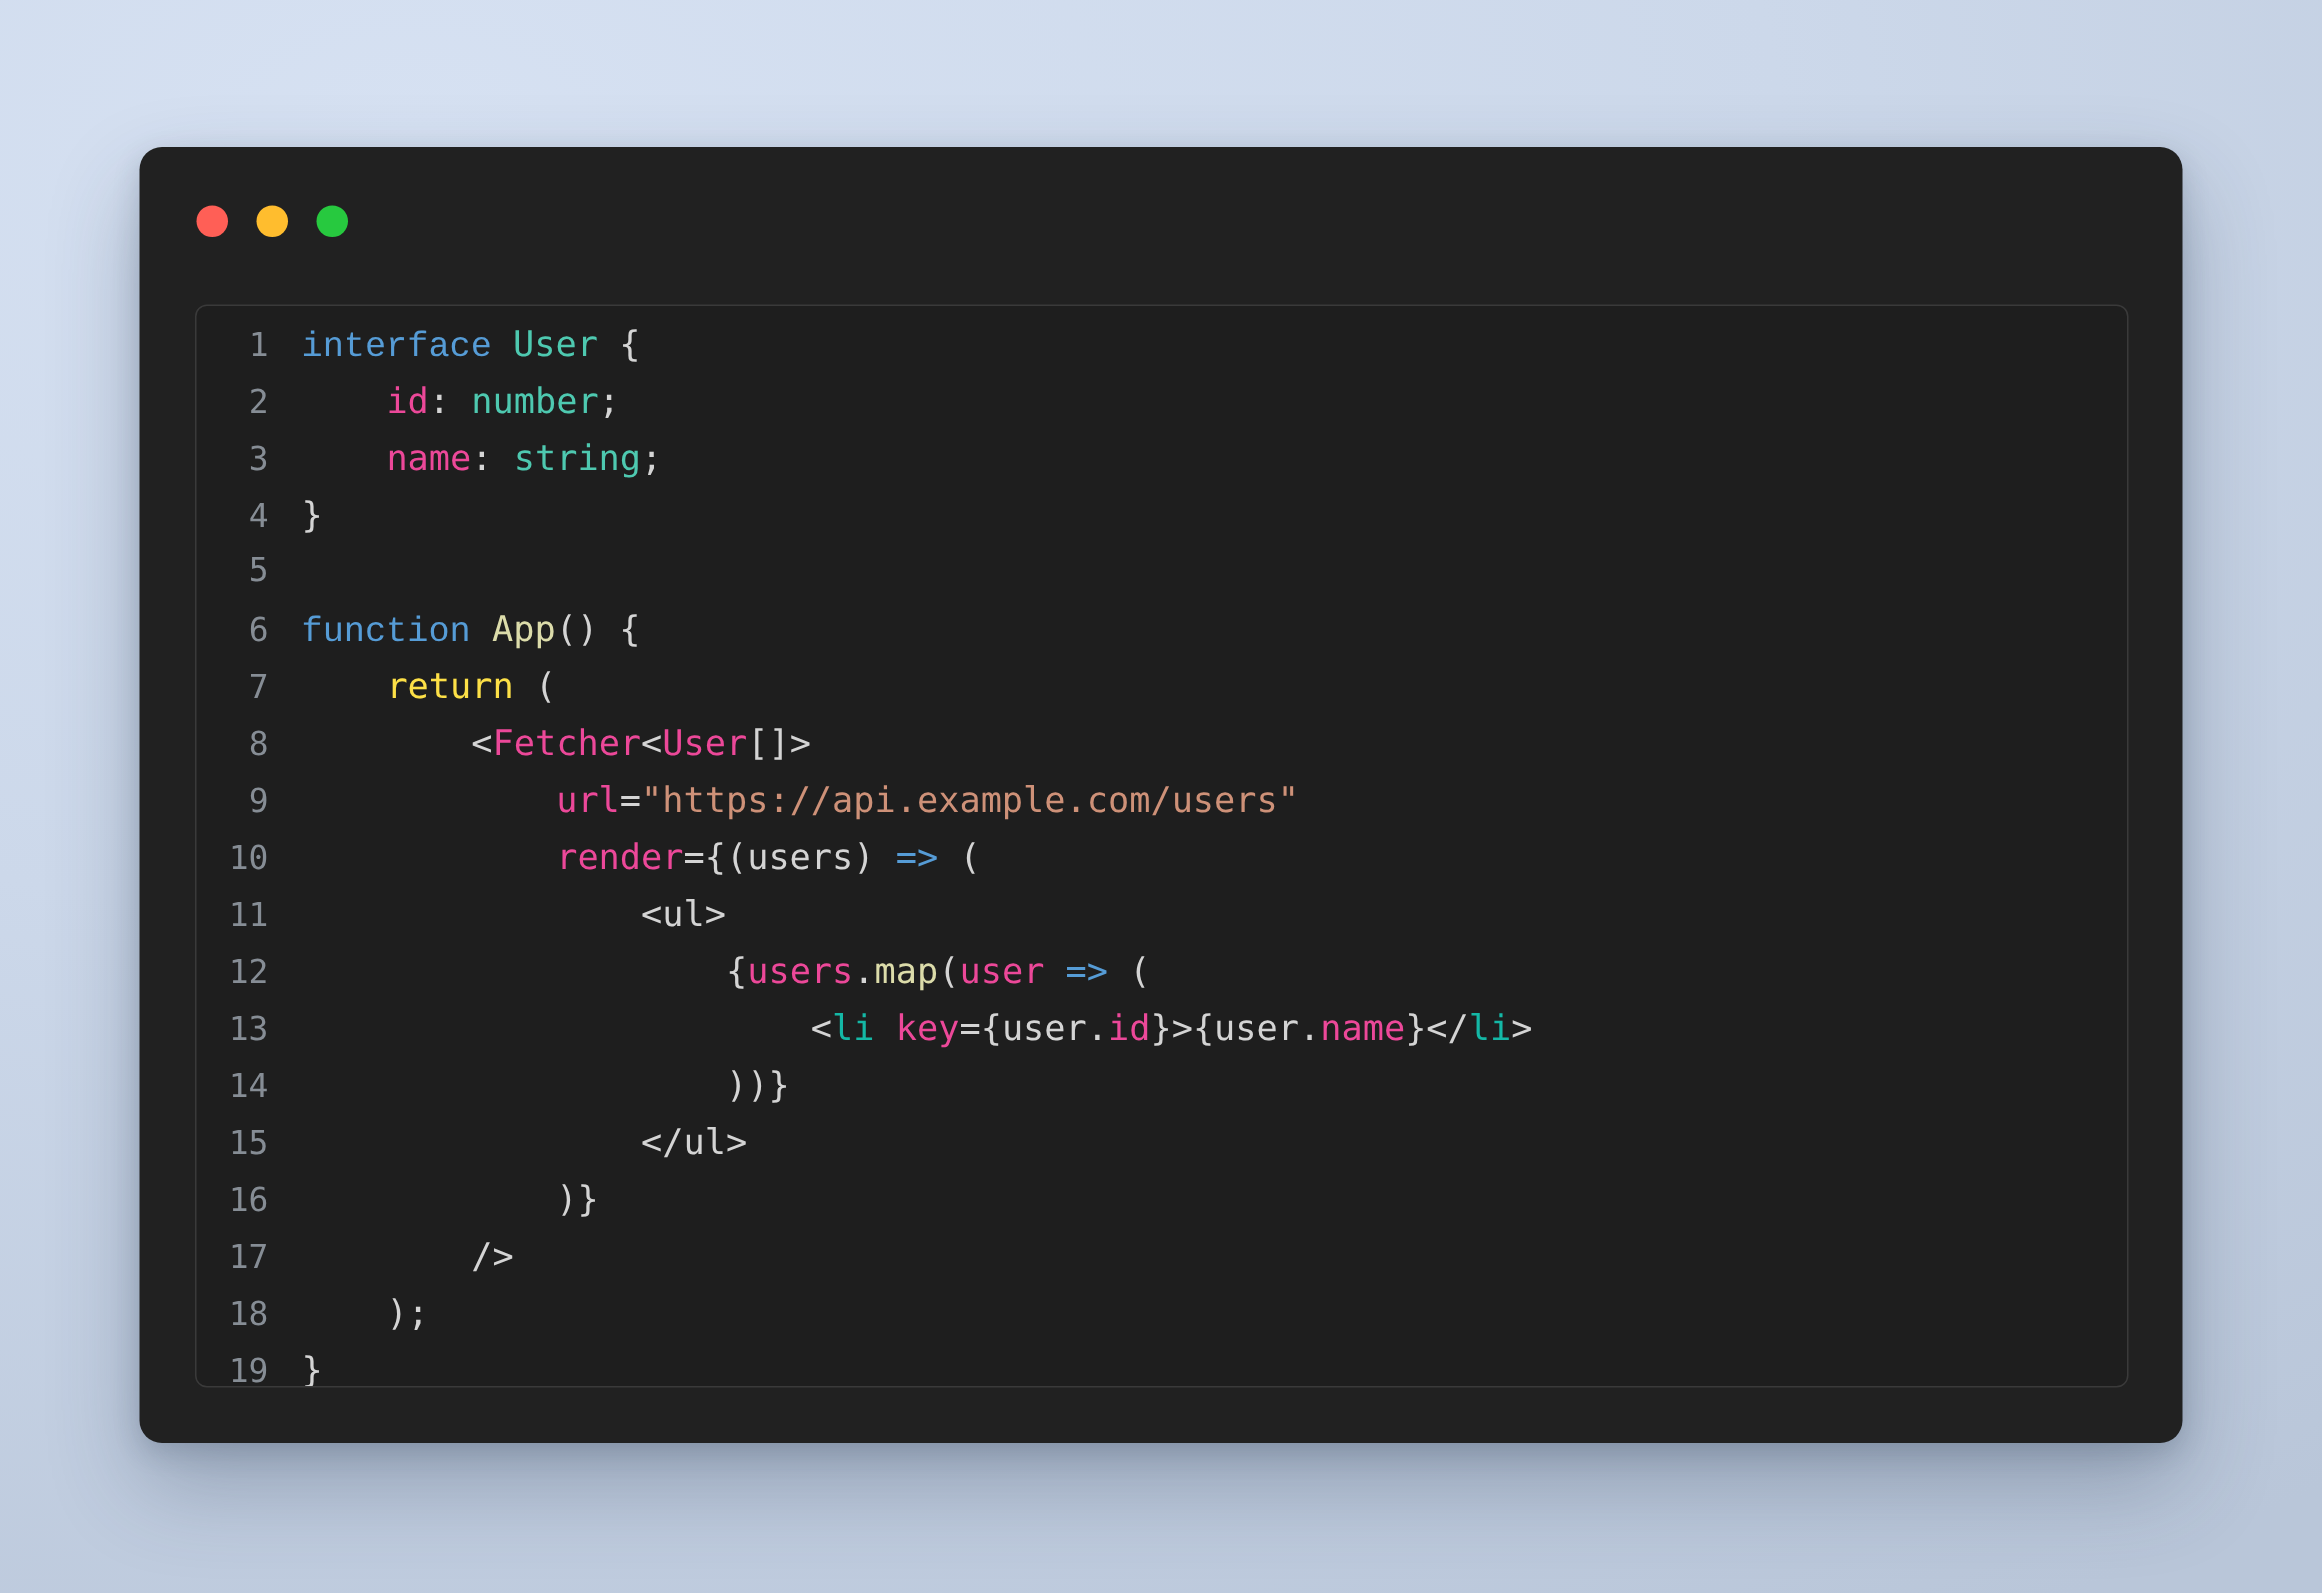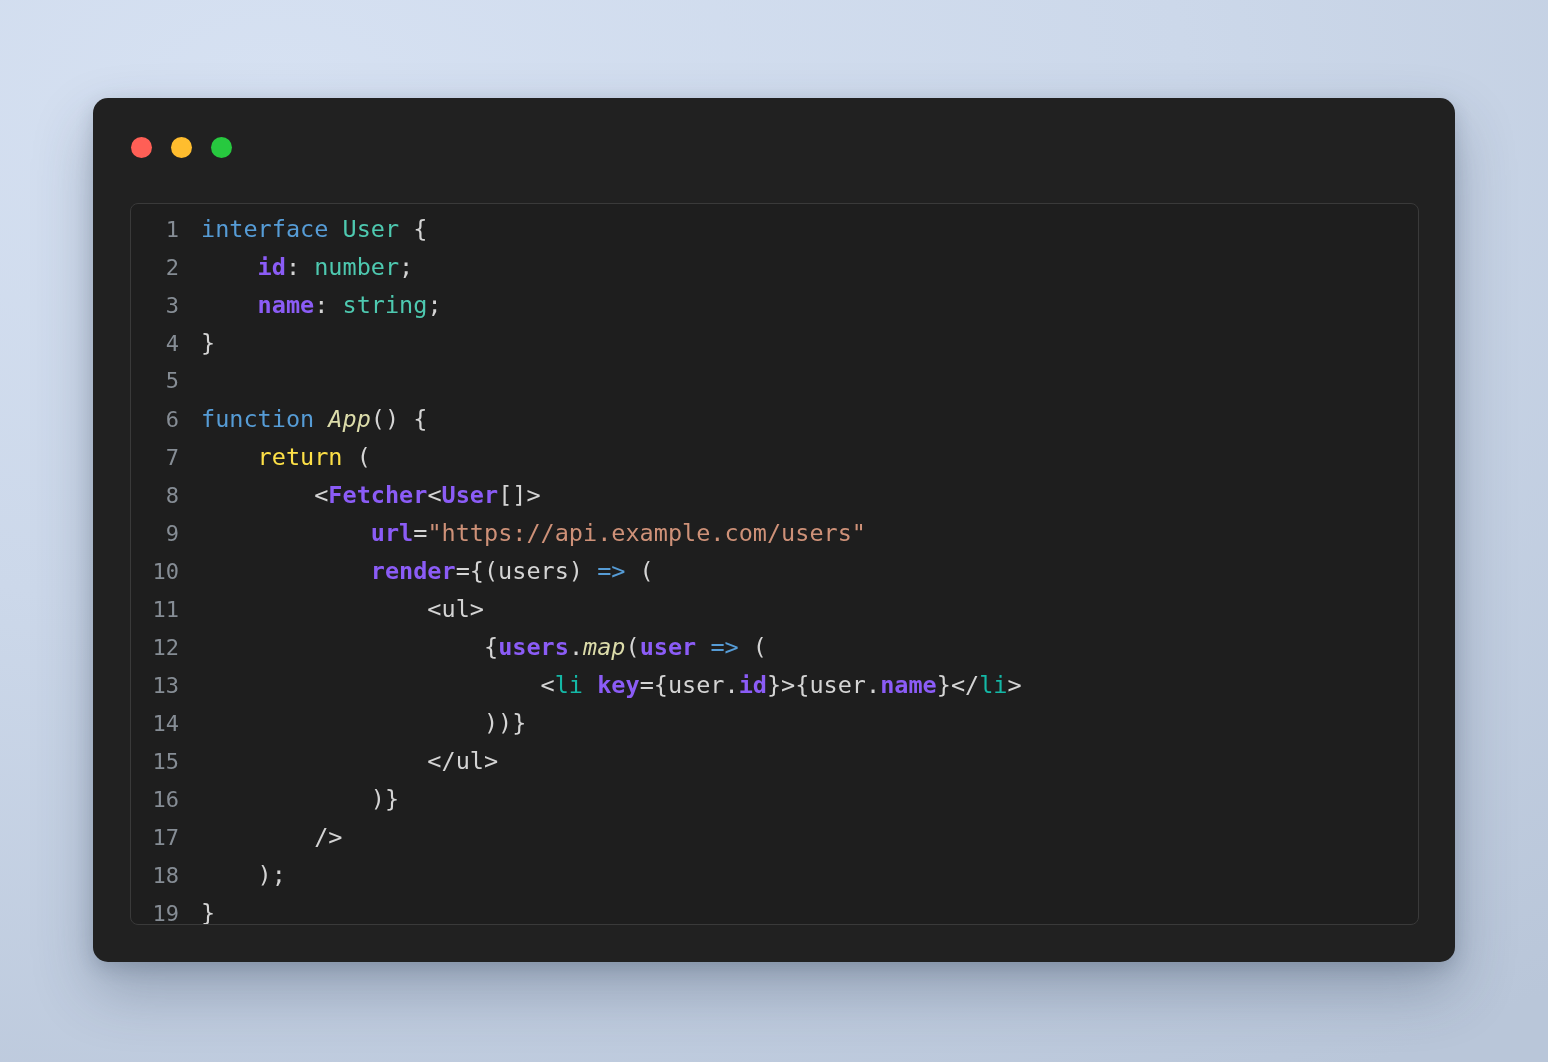--- a/index.html
+++ b/index.html
@@ -99,24 +99,24 @@
     flex: 0 0 auto;
   }
   .lcode {
     padding-left: 22px;
     color: #d4d4d4;
     white-space: pre;
     flex: 1 1 auto;
   }
 
   
-  .t-kw   { color: #569cd6; }
+  .t-kw   { color: #569cd6; font-family: Liberation Mono, monospace; }
   .t-type { color: #4ec9b0; }
-  .t-var  { color: #8b5cf6; font-weight: bold; }
-  .t-fn   { color: #dcdcaa; font-style: italic; }
+  .t-var  { color: #ec4899; }
+  .t-fn   { color: #dcdcaa; }
   .t-str  { color: #ce9178; }
   .t-op   { color: #569cd6; }
   .t-pln  { color: #d4d4d4; }
   .t-ctl  { color: #fde047; }
   .t-tag  { color: #14b8a6; }
 </style>
 </head>
 <body>
 
 <div id="stage">

